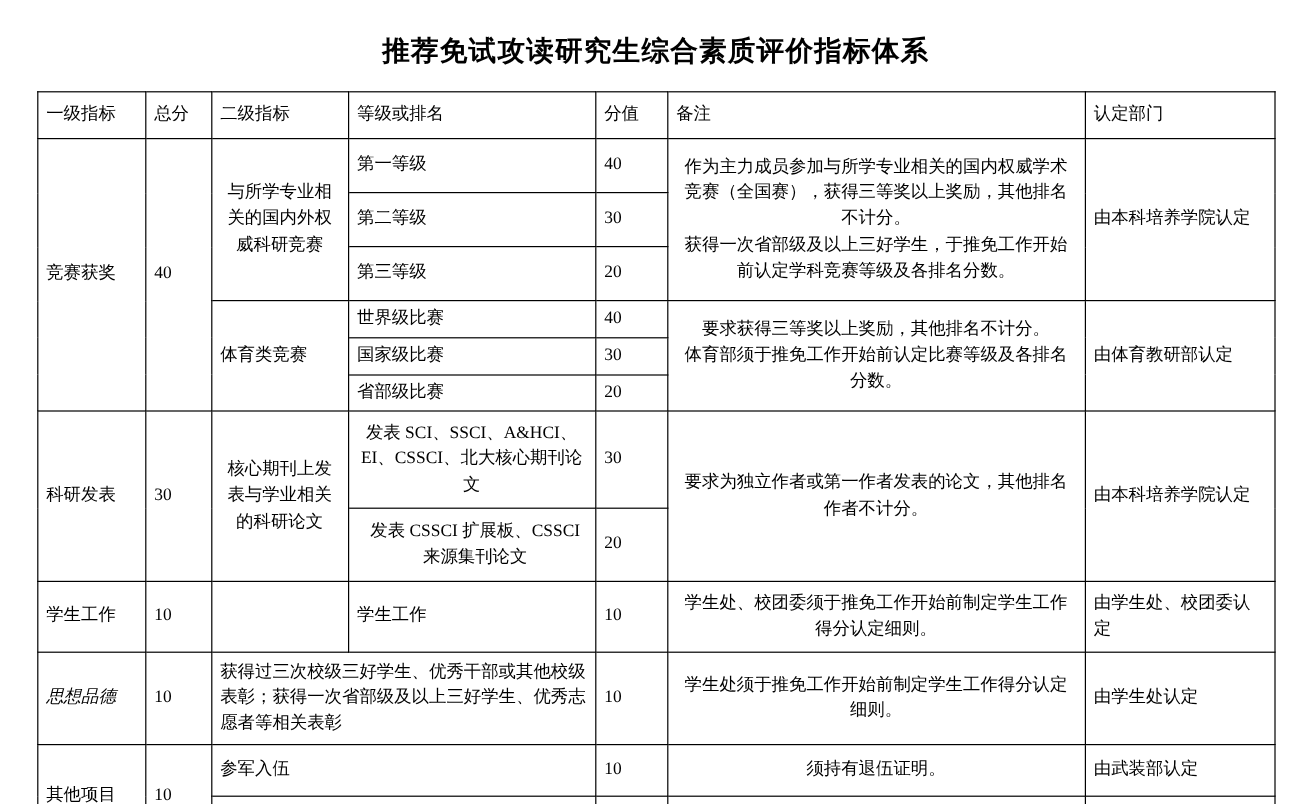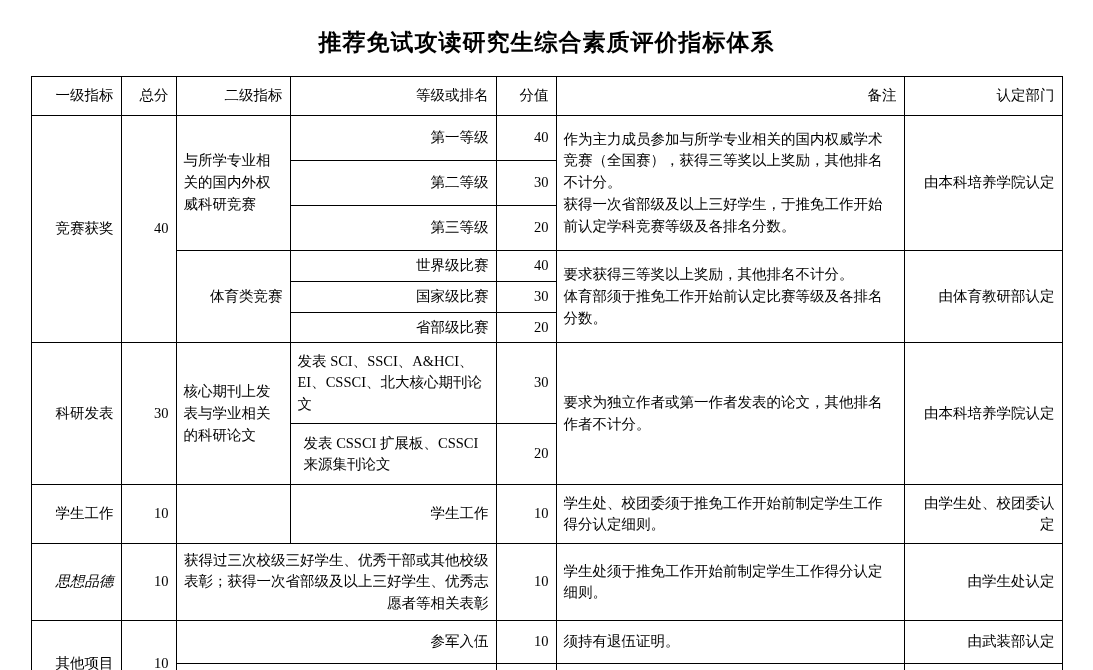--- a/index.html
+++ b/index.html
@@ -36,24 +36,24 @@
     table-layout: fixed;
   }
   table.matrix td {
     border: 1px solid #000000;
     font-size: 14.5px;
     line-height: 1.5;
     padding: 4px 7px;
     vertical-align: middle;
     word-break: break-word;
   }
-  .c-center { text-align: right; }
-  .c-left { text-align: left; }
+  .c-center { text-align: left; }
+  .c-left { text-align: center; }
   .hdr td {
-    text-align: right;
+    text-align: left;
     height: 30px;
     padding: 3px 6px;
   }
   .col-a { width: 90px; }
   .col-b { width: 55px; }
   .col-c { width: 114px; }
   .col-d { width: 206px; }
   .col-e { width: 60px; }
   .col-f { width: 348px; }
   .col-g { width: 158px; }

